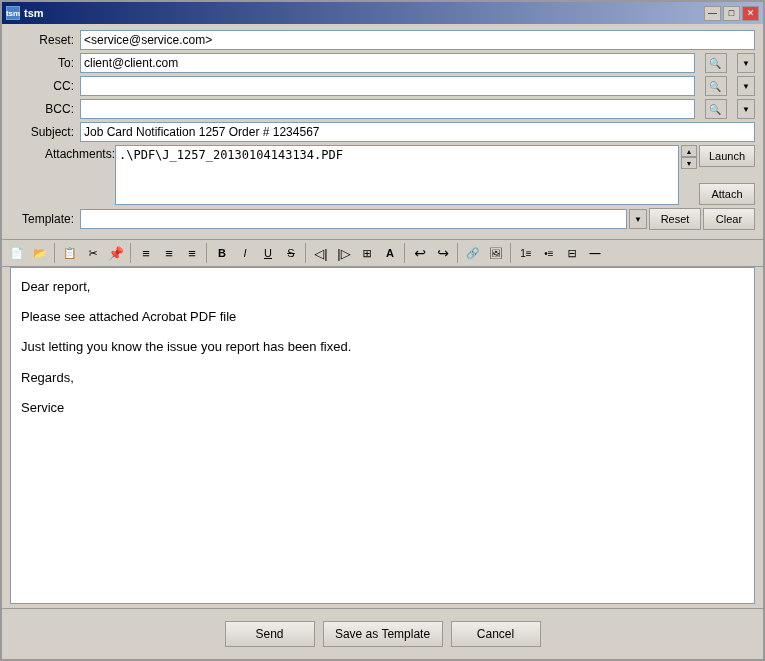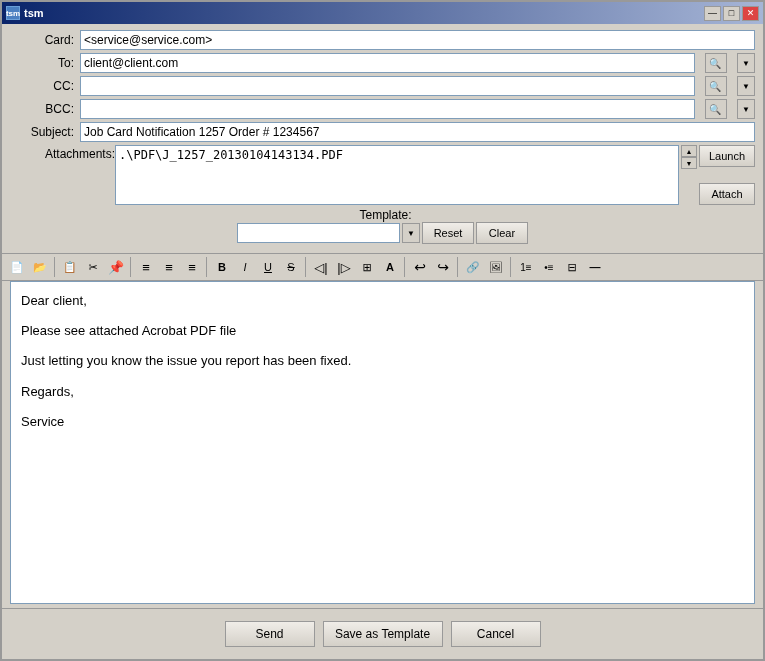--- a/index.html
+++ b/index.html
@@ -176,21 +176,20 @@
       background: linear-gradient(to bottom, #f0ede8, #d4d0c8);
       border: 1px solid #999;
       cursor: pointer;
       font-size: 11px;
       text-align: center;
     }
     .template-row {
       display: flex;
       align-items: center;
       margin-bottom: 3px;
-      flex-direction: column;
     }
     .toolbar {
       background: #d4d0c8;
       border-top: 1px solid #999;
       border-bottom: 1px solid #999;
       padding: 2px 4px;
       display: flex;
       align-items: center;
       gap: 1px;
       flex-wrap: wrap;
@@ -267,21 +266,21 @@
     <div class="title-controls">
       <button class="title-btn">—</button>
       <button class="title-btn">□</button>
       <button class="title-btn close-btn">✕</button>
     </div>
   </div>
 
   <div class="form-area">
 
     <div class="form-row">
-      <span class="form-label">Card:</span>
+      <span class="form-label">Reset:</span>
       <input class="form-input" type="text" value="&lt;service@service.com&gt;" style="">
     </div>
 
     <div class="form-row">
       <span class="form-label">To:</span>
       <div class="input-with-btn">
         <input type="text" value="client@client.com" style="">
         <button class="search-btn">🔍</button>
         <button class="dropdown-btn">▼</button>
       </div>
@@ -368,21 +367,21 @@
     <div class="toolbar-separator"></div>
     <button class="toolbar-btn" title="Ordered List" style="font-size:10px;">1≡</button>
     <button class="toolbar-btn" title="Unordered List" style="font-size:10px;">•≡</button>
     <button class="toolbar-btn" title="Table" style="font-size:11px;">⊟</button>
     <button class="toolbar-btn" title="Horizontal Rule" style="font-size:11px; font-weight:bold;">—</button>
   </div>
 
   <div class="editor-wrapper">
     <div class="editor-area" contenteditable="true" style="">
       <div class="editor-content">
-        <p>Dear client,</p>
+        <p>Dear report,</p>
         <p>Please see attached Acrobat PDF file</p>
         <p>Just letting you know the issue you report has been fixed.</p>
         <p>Regards,</p>
         <p>Service</p>
       </div>
     </div>
   </div>
 
   <div class="footer-area">
     <button class="footer-btn">Send</button>

